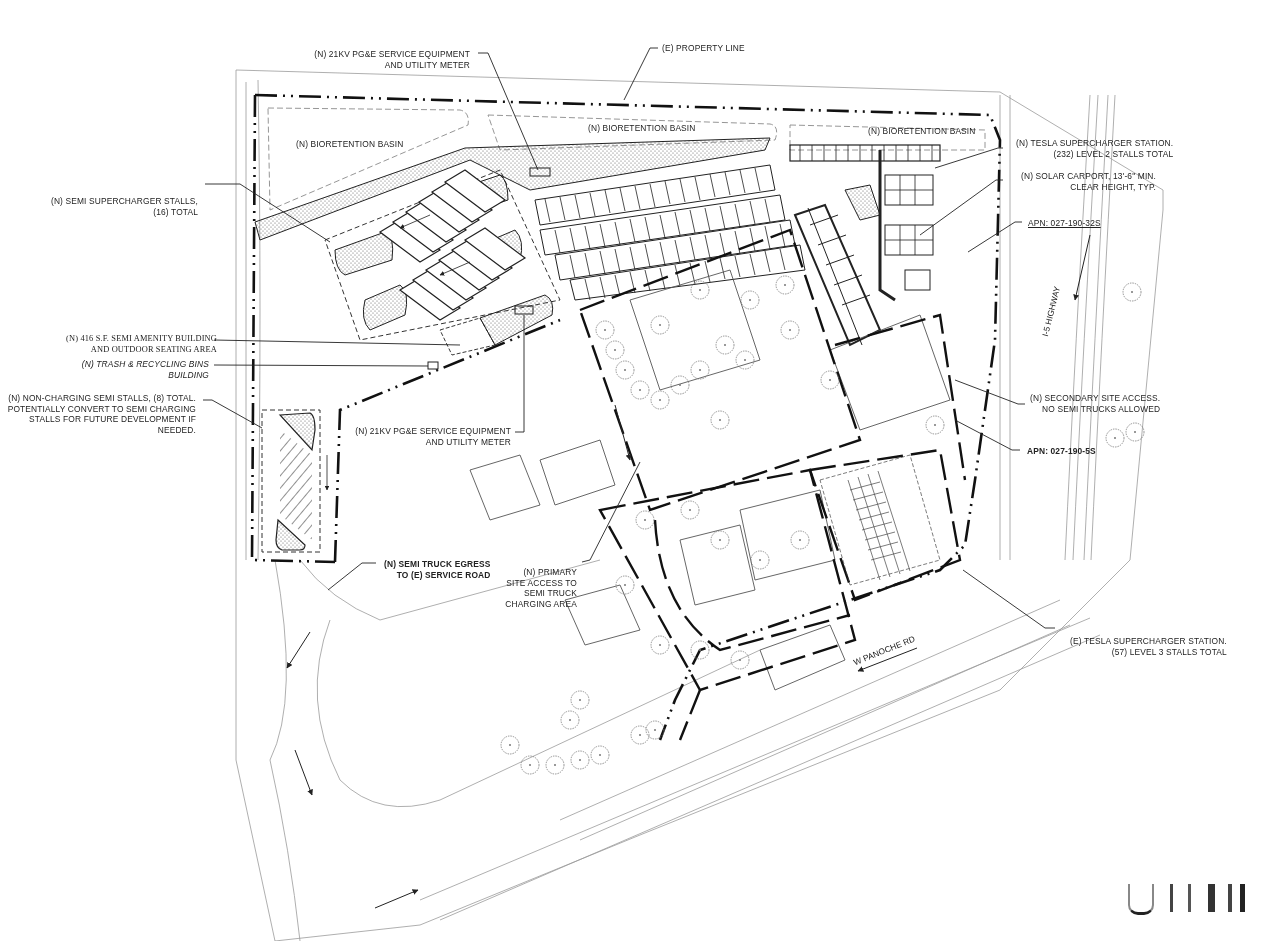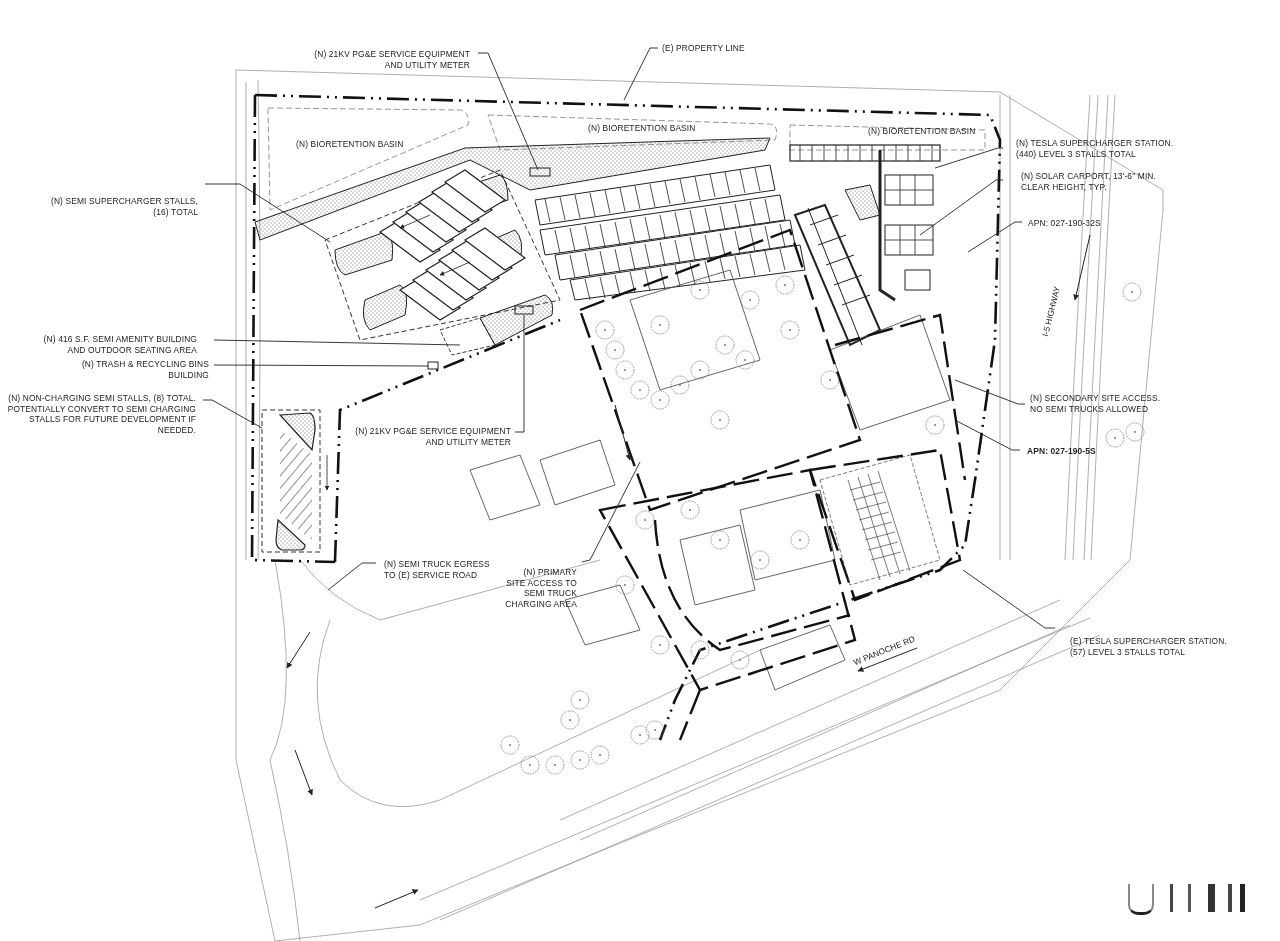--- a/index.html
+++ b/index.html
@@ -1,21 +1,21 @@
 <!DOCTYPE html>
 <html><head>
 <meta charset="utf-8">
 <style>
   html, body { margin:0; padding:0; background:#ffffff; }
   body { width:1280px; height:941px; overflow:hidden; position:relative; font-family:"Liberation Sans", sans-serif; }
   #plan { position:absolute; left:0; top:0; width:1280px; height:941px; }
   .lbl { position:absolute; font-family:"Liberation Sans", sans-serif; font-size:8.4px; line-height:10.6px; color:#222; letter-spacing:0.15px; white-space:nowrap; }
   .lbl span { display:block; }
   .r { text-align:right; }
-  .l { text-align:left; }
+  .l { text-align:right; }
   .road-lbl { position:absolute; font-family:"Liberation Sans", sans-serif; font-size:8.4px; color:#222; white-space:nowrap; }
   .watermark { position:absolute; left:1118px; top:878px; width:140px; height:40px; }
   .wm-bar { position:absolute; top:6px; height:28px; background:linear-gradient(to bottom,#eee,#555,#eee); }
 </style>
 </head>
 <body>
 
 <svg id="plan" viewBox="0 0 1280 941" xmlns="http://www.w3.org/2000/svg">
   <defs>
     <pattern id="dots" width="4" height="4" patternUnits="userSpaceOnUse">
@@ -252,38 +252,38 @@
   <span>(N) BIORETENTION BASIN</span>
 </div>
 
 <div class="lbl r" style="left:30px; top:176px; width:168px;margin-top:20px;">
   <span>(N) SEMI SUPERCHARGER STALLS,</span>
   <span>(16) TOTAL</span>
 </div>
 
 <div class="lbl l" style="left:1016px; top:138px;">
   <span>(N) TESLA SUPERCHARGER STATION.</span>
-  <span>(440) LEVEL 3 STALLS TOTAL</span>
+  <span>(232) LEVEL 2 STALLS TOTAL</span>
 </div>
 
 <div class="lbl l" style="left:1021px; top:171px;">
   <span>(N) SOLAR CARPORT, 13'-6" MIN.</span>
   <span>CLEAR HEIGHT, TYP.</span>
 </div>
 
-<div class="lbl l" style="left:1028px; top:218px;">
+<div class="lbl l" style="left:1028px; top:218px;text-decoration:underline;">
   <span>APN: 027-190-32S</span>
 </div>
 
-<div class="lbl r" style="left:8px; top:334px; width:189px;">
+<div class="lbl r" style="left:28px; top:334px; width:189px;font-family:Liberation Serif, serif;">
   <span>(N) 416 S.F. SEMI AMENITY BUILDING</span>
   <span>AND OUTDOOR SEATING AREA</span>
 </div>
 
-<div class="lbl r" style="left:20px; top:359px; width:189px;">
+<div class="lbl r" style="left:20px; top:359px; width:189px;font-style:italic;">
   <span>(N) TRASH &amp; RECYCLING BINS</span>
   <span>BUILDING</span>
 </div>
 
 <div class="lbl r" style="left:0px; top:393px; width:196px;">
   <span>(N) NON-CHARGING SEMI STALLS, (8) TOTAL.</span>
   <span>POTENTIALLY CONVERT TO SEMI CHARGING</span>
   <span>STALLS FOR FUTURE DEVELOPMENT IF</span>
   <span>NEEDED.</span>
 </div>
@@ -295,21 +295,21 @@
 
 <div class="lbl l" style="left:1030px; top:393px;">
   <span>(N) SECONDARY SITE ACCESS.</span>
   <span>NO SEMI TRUCKS ALLOWED</span>
 </div>
 
 <div class="lbl l" style="left:1027px; top:446px;font-weight:bold;">
   <span>APN: 027-190-5S</span>
 </div>
 
-<div class="lbl l" style="left:384px; top:559px;">
+<div class="lbl l" style="left:384px; top:559px;font-weight:bold;">
   <span>(N) SEMI TRUCK EGRESS</span>
   <span>TO (E) SERVICE ROAD</span>
 </div>
 
 <div class="lbl r" style="left:480px; top:567px; width:97px;">
   <span>(N) PRIMARY</span>
   <span>SITE ACCESS TO</span>
   <span>SEMI TRUCK</span>
   <span>CHARGING AREA</span>
 </div>

